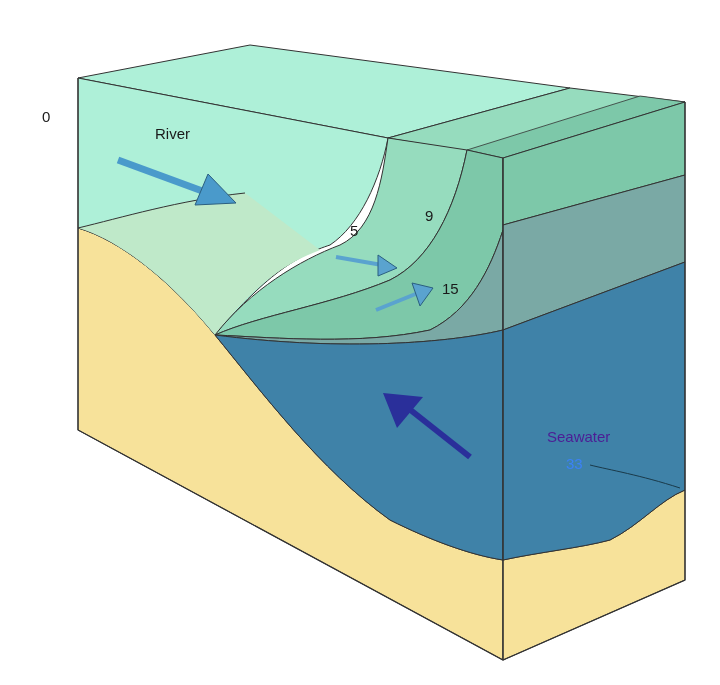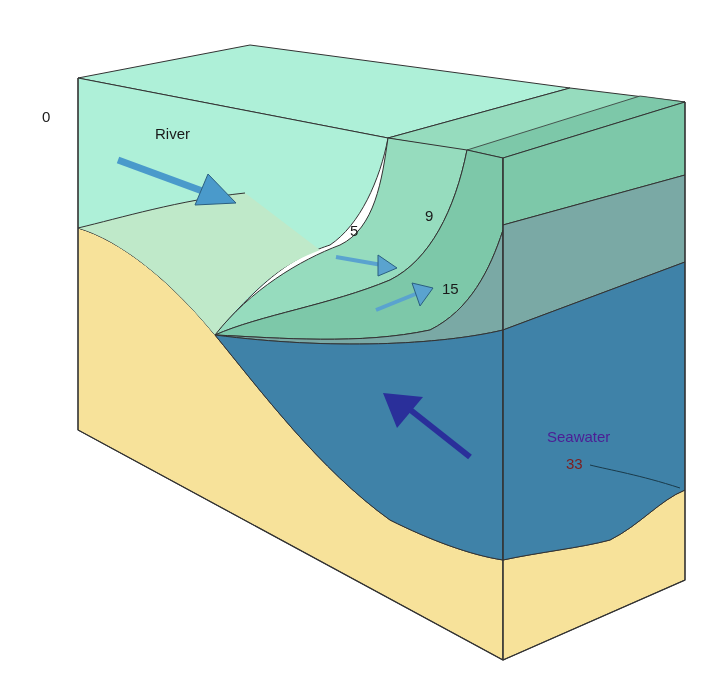--- a/index.html
+++ b/index.html
@@ -60,13 +60,13 @@
     <polygon points="383,393 423,397 397,428" fill="#2a2f9a"></polygon>
   </g>
 </svg>
 
 <div class="lbl" style="left:42px;top:108px;">0</div>
 <div class="lbl" style="left:155px;top:125px;">River</div>
 <div class="lbl" style="left:350px;top:222px;">5</div>
 <div class="lbl" style="left:425px;top:207px;">9</div>
 <div class="lbl" style="left:442px;top:280px;">15</div>
 <div class="lbl" style="left:547px;top:428px;color:#4c1d95;">Seawater</div>
-<div class="lbl" style="left:566px;top:455px;color:#7f1d1d;">33</div>
+<div class="lbl" style="left:566px;top:455px;color:#3b82f6;">33</div>
 
 </body></html>

